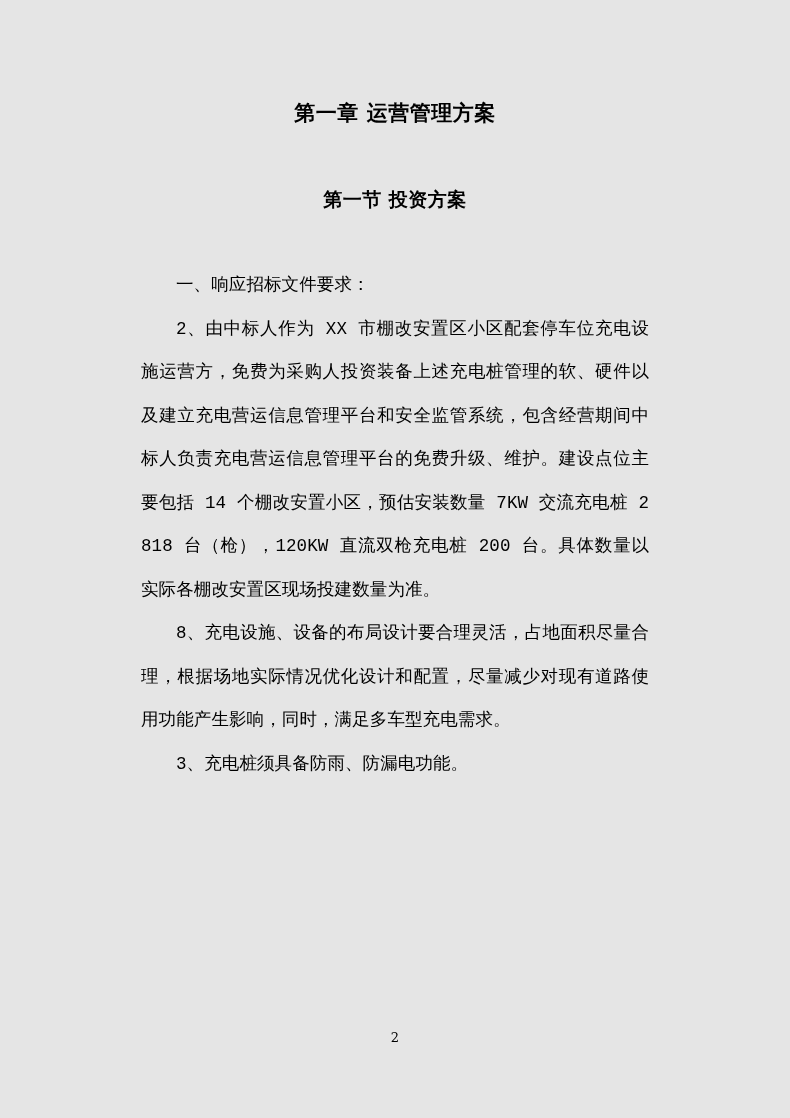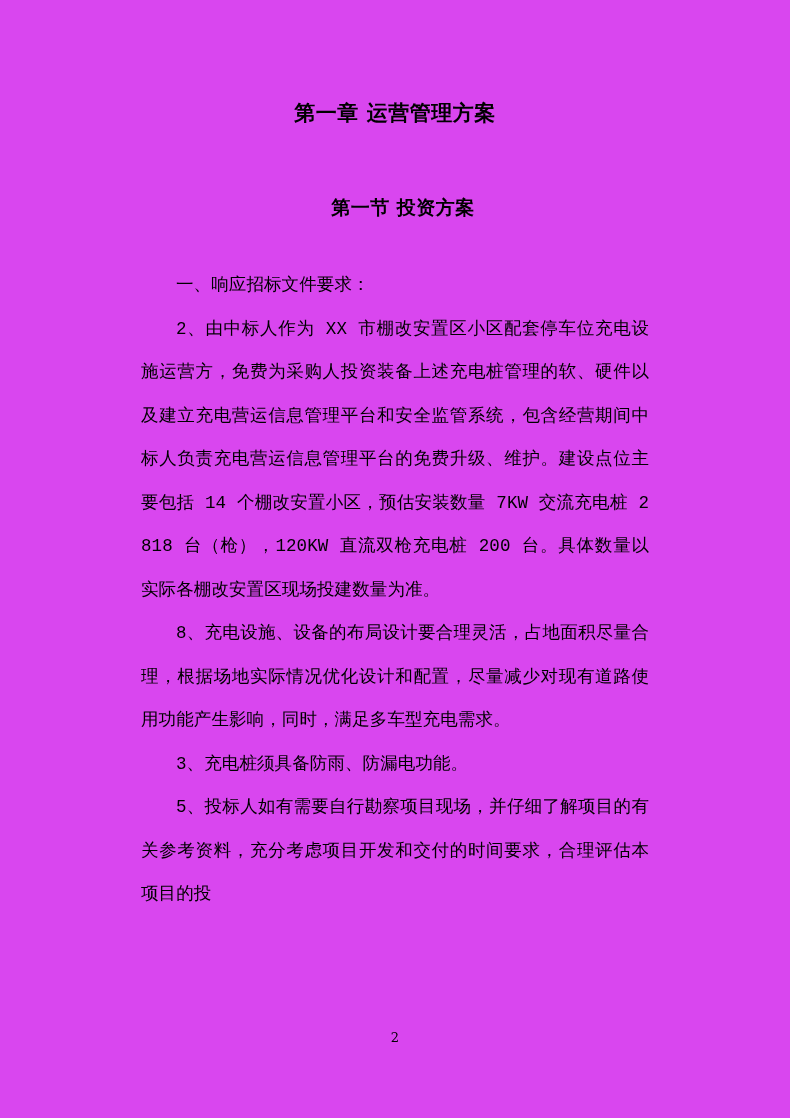--- a/index.html
+++ b/index.html
@@ -12,21 +12,21 @@
     height: 1118px;
     position: relative;
     font-family: "DejaVu Serif", "Liberation Serif", serif;
     color: #000000;
     overflow: hidden;
   }
 
   .page {
     position: absolute;
     inset: 0;
-    background: #d946ef;
+    background: #e5e5e5;
   }
 
   .content {
     position: absolute;
     left: 141px;
     top: 0;
     width: 508px;
   }
 
   .chapter-heading {
@@ -41,21 +41,21 @@
     width: 508px;
     top: 99px;
     line-height: 28px;
   }
 
   .section-heading {
     text-align: center;
     font-weight: bold;
     font-size: 19px;
     letter-spacing: 0.5px;
-    margin: 8px;
+    margin: 0;
     padding: 0;
     position: absolute;
     left: 0;
     width: 508px;
     top: 185px;
     line-height: 28px;
   }
 
   .body-block {
     position: absolute;
@@ -107,20 +107,19 @@
       <p class="para tight">一、响应招标文件要求：</p>
 
 
 
       <p class="para">2、由中标人作为 XX 市棚改安置区小区配套停车位充电设施运营方，免费为采购人投资装备上述充电桩管理的软、硬件以及建立充电营运信息管理平台和安全监管系统，包含经营期间中标人负责充电营运信息管理平台的免费升级、维护。建设点位主要包括 14 个棚改安置小区，预估安装数量 7KW 交流充电桩 2818 台（枪），120KW 直流双枪充电桩 200 台。具体数量以实际各棚改安置区现场投建数量为准。</p>
 
       <p class="para">8、充电设施、设备的布局设计要合理灵活，占地面积尽量合理，根据场地实际情况优化设计和配置，尽量减少对现有道路使用功能产生影响，同时，满足多车型充电需求。</p>
 
       <p class="para tight">3、充电桩须具备防雨、防漏电功能。</p>
 
-      <p class="para">5、投标人如有需要自行勘察项目现场，并仔细了解项目的有关参考资料，充分考虑项目开发和交付的时间要求，合理评估本项目的投</p>
     </div>
 
   </div>
 
   <div class="page-number">2</div>
 
 </div>
 
 </body></html>

